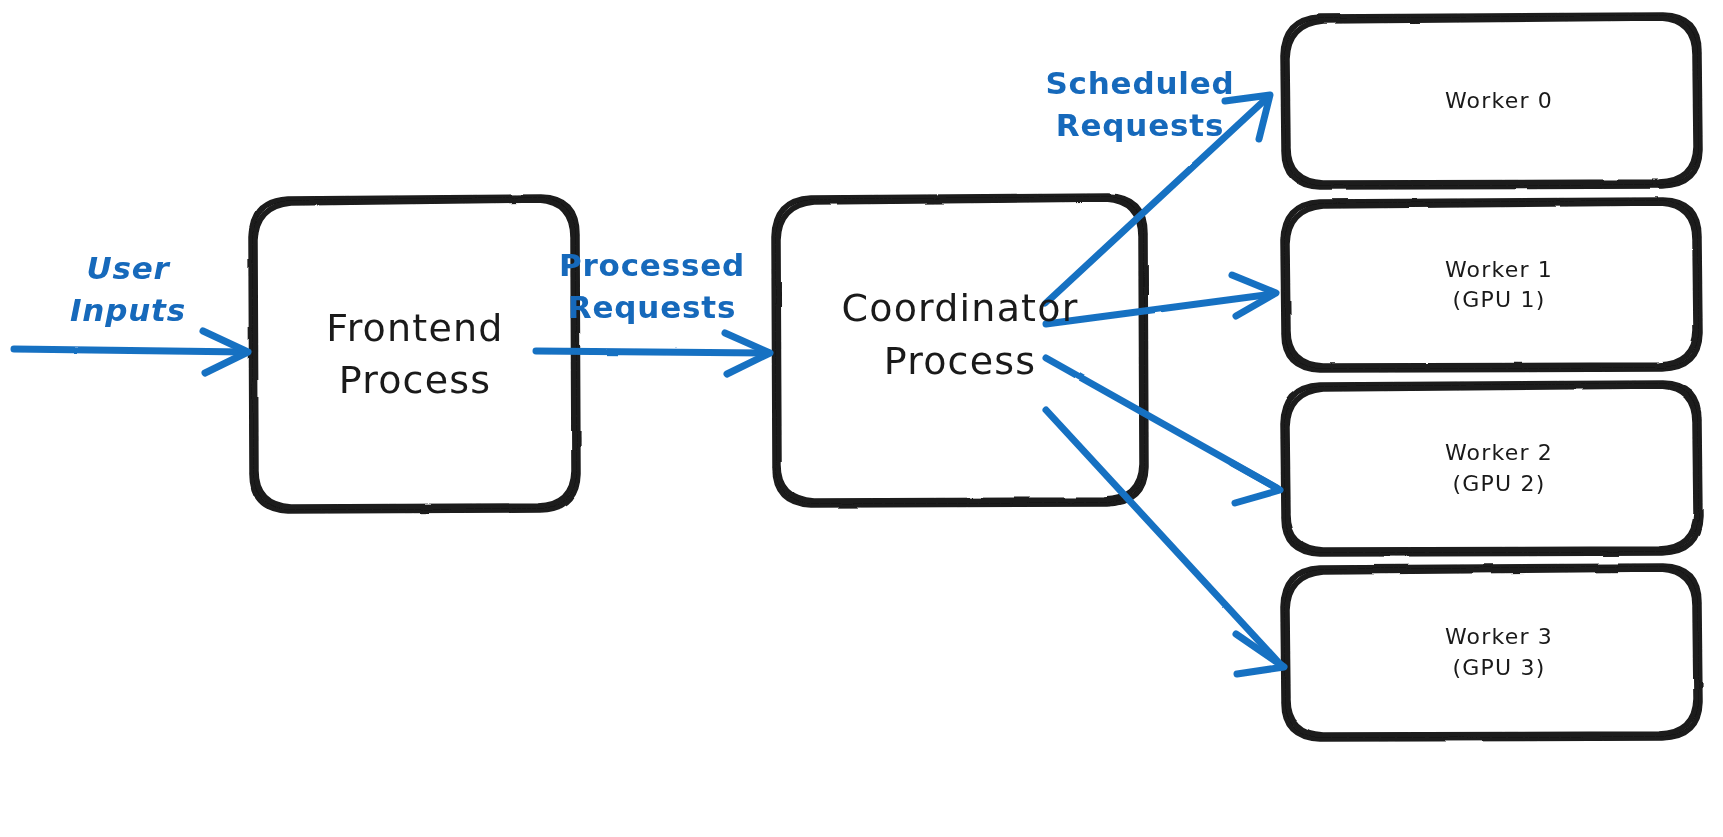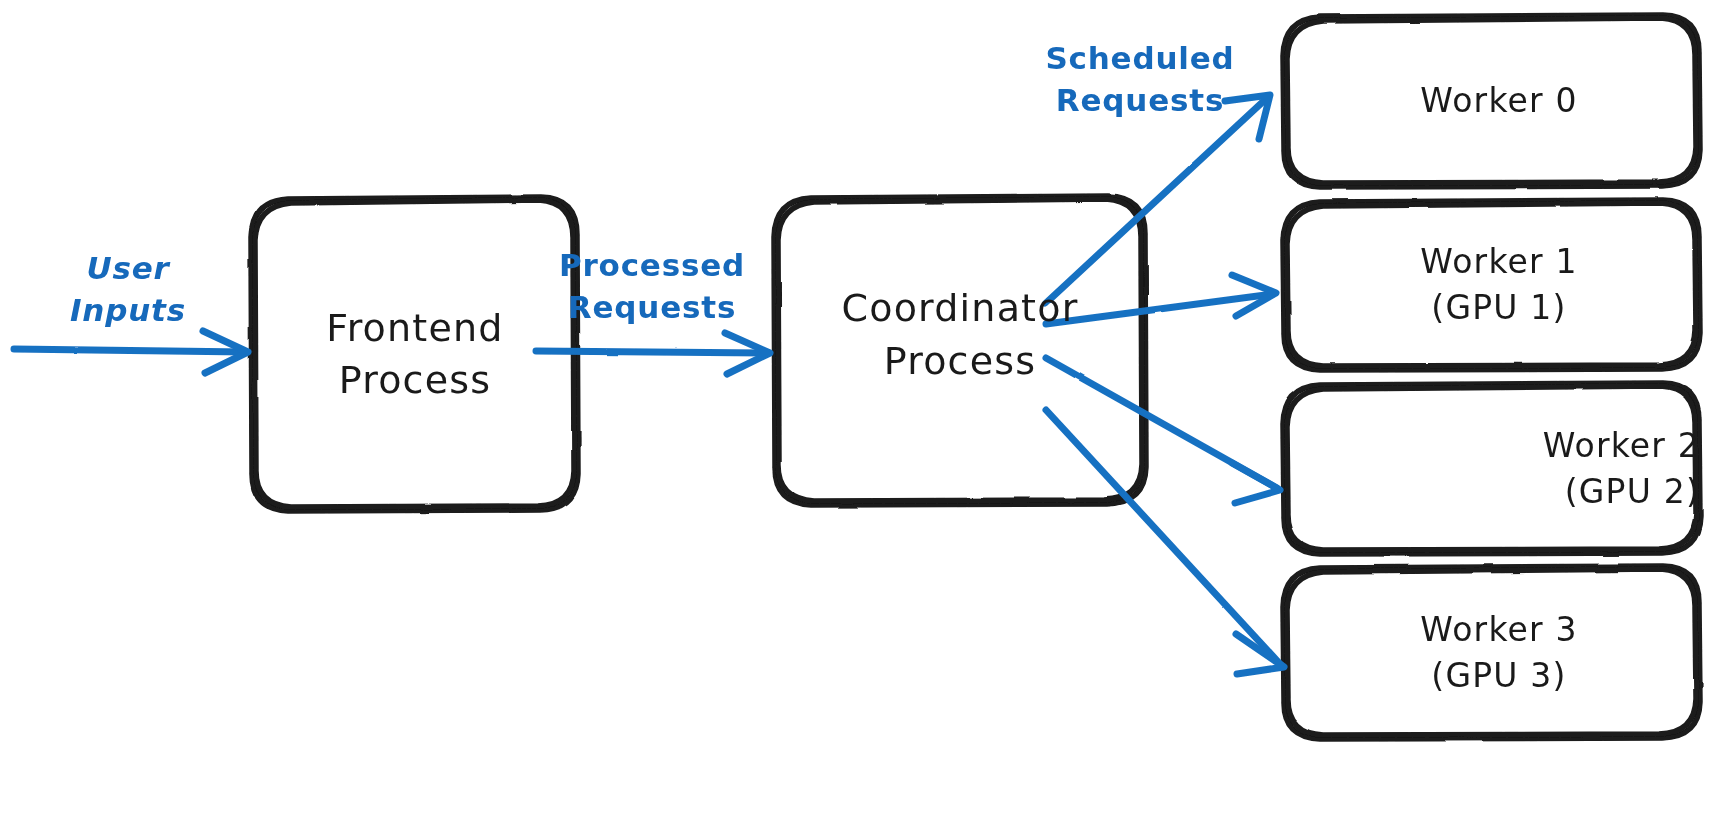--- a/index.html
+++ b/index.html
@@ -34,21 +34,21 @@
   .node-label {
     font-family: "DejaVu Sans", sans-serif;
     font-size: 38px;
     color: #1a1a1a;
     letter-spacing: 1.2px;
     line-height: 1.38;
     text-align: center;
     white-space: nowrap;
   }
   .node-label.small {
-    font-size: 33px;
+    font-size: 22px;
     margin-left: 15px;
   }
   .edge-label {
     position: absolute;
     font-family: "DejaVu Sans", sans-serif;
     font-size: 31px;
     color: #1669bb;
     letter-spacing: 0.8px;
     line-height: 1.35;
     text-align: center;
@@ -155,38 +155,38 @@
 
   <div class="node-box" style="left:1283px; top:15px; width:417px; height:172px;">
     <div class="node-label small">Worker 0</div>
   </div>
 
   <div class="node-box" style="left:1283px; top:200px; width:417px; height:170px;">
     <div class="node-label small">Worker 1</div>
     <div class="node-label small">(GPU 1)</div>
   </div>
 
-  <div class="node-box" style="left:1283px; top:383px; width:417px; height:171px;align-items:flex-end;">
+  <div class="node-box" style="left:1283px; top:383px; width:417px; height:171px;">
     <div class="node-label small">Worker 2</div>
     <div class="node-label small">(GPU 2)</div>
   </div>
 
   <div class="node-box" style="left:1283px; top:566px; width:417px; height:173px;">
     <div class="node-label small">Worker 3</div>
     <div class="node-label small">(GPU 3)</div>
   </div>
 
   <div class="edge-label" style="left:48px; top:248px; width:160px;font-style:italic;">
     <span>User</span>
     <span>Inputs</span>
   </div>
 
   <div class="edge-label" style="left:552px; top:245px; width:200px;">
     <span>Processed</span>
     <span>Requests</span>
   </div>
 
-  <div class="edge-label" style="left:1040px; top:38px; width:200px;">
+  <div class="edge-label" style="left:1040px; top:63px; width:200px;">
     <span>Scheduled</span>
     <span>Requests</span>
   </div>
 
 </div>
 
 </body></html>

